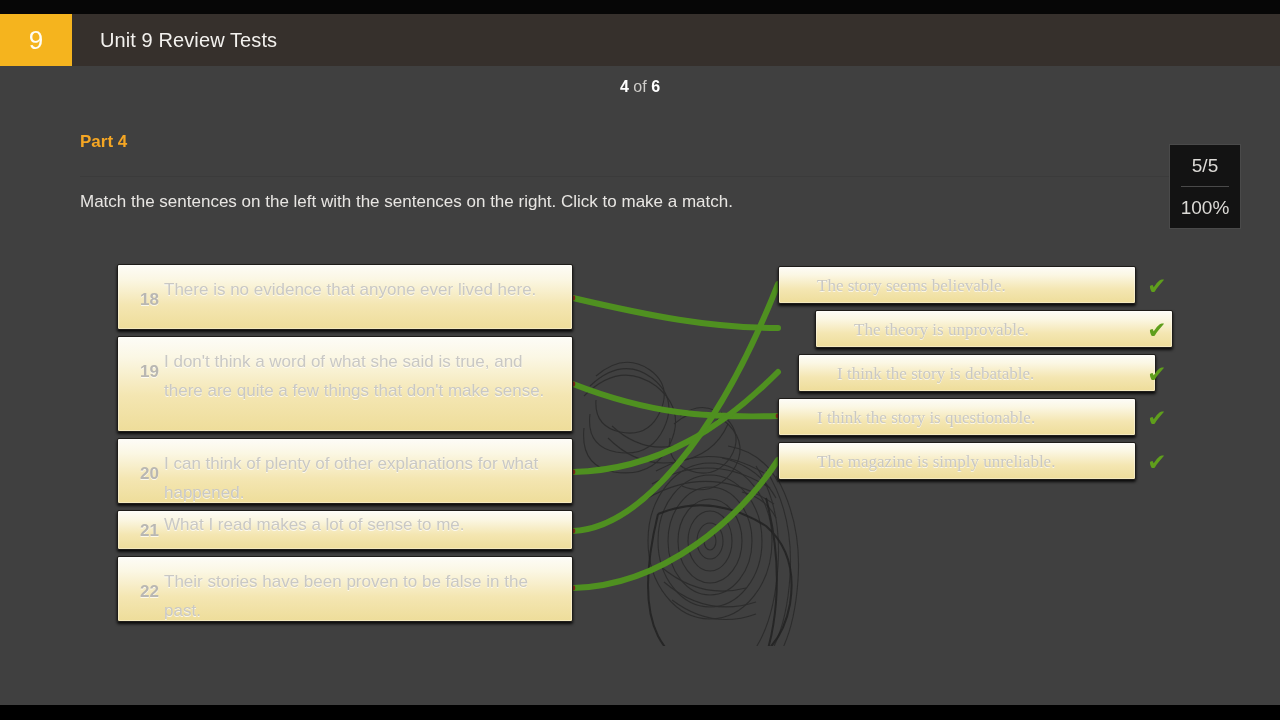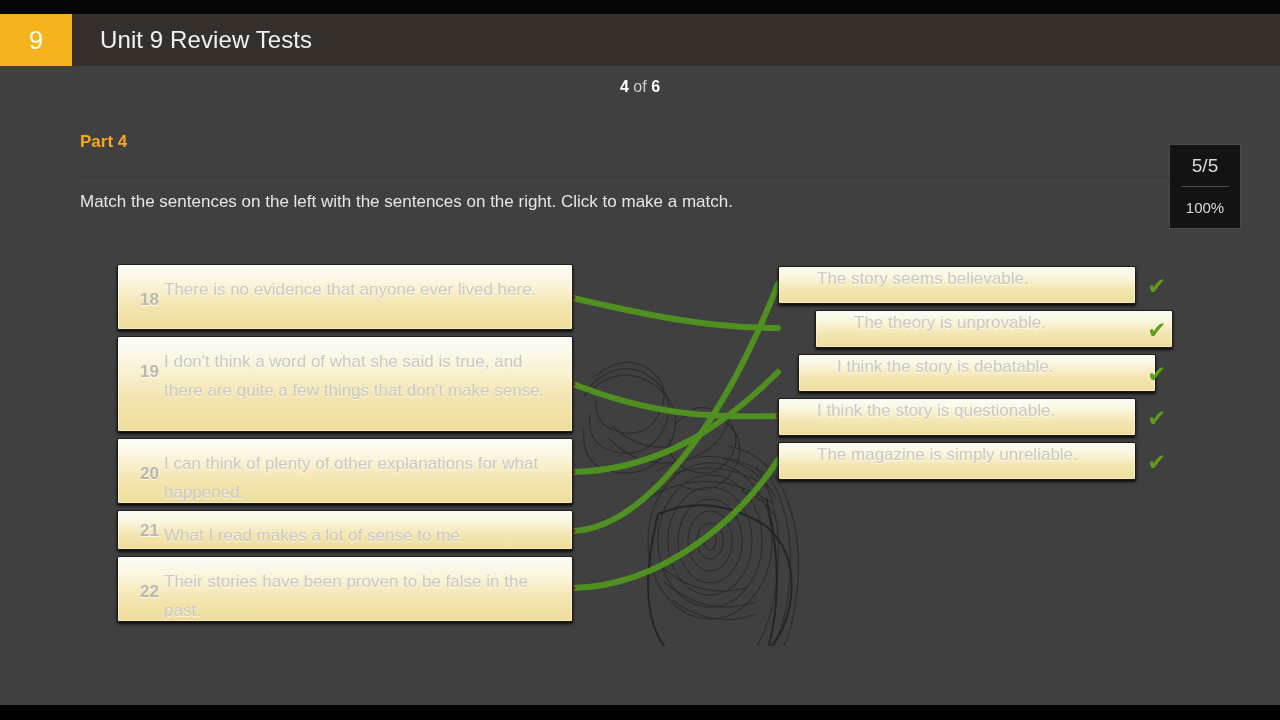--- a/index.html
+++ b/index.html
@@ -34,21 +34,21 @@
     background:#f5b41e;
     color:#fffdf4;
     font-size:26px;
     display:flex; align-items:center; justify-content:center;
     font-weight:400;
   }
   .header-title {
     position:absolute; left:100px; top:0;
     height:52px; line-height:52px;
     color:#f3f1ee;
-    font-size:24px;
+    font-size:20px;
     letter-spacing:0.1px;
   }
 
   
   .stage {
     position:absolute; left:0; top:66px;
     width:1280px; height:639px;
     background:#404040;
     padding-left:47px;
   }
@@ -90,21 +90,21 @@
   }
   .score-frac {
     flex:1; display:flex; align-items:center; justify-content:center;
     color:#dcdad6; font-size:19px;
   }
   .score-rule {
     width:48px; height:1px; background:#4a4a4a; margin:0 auto;
   }
   .score-pct {
     flex:1; display:flex; align-items:center; justify-content:center;
-    color:#dcdad6; font-size:15px;
+    color:#dcdad6; font-size:19px;
   }
 
   
   .smudge { position:absolute; left:560px; top:200px; width:260px; height:380px;
             pointer-events:none; opacity:0.95; }
 
   
   .lines { position:absolute; left:0; top:0; width:1280px; height:639px;
            pointer-events:none; }
 
@@ -113,32 +113,33 @@
     position:absolute;
     border:1px solid #1e1c19;
     border-radius:2px;
     background:linear-gradient(to bottom,#fdfcf7 0%,#fbf7e4 22%,#f4e6b2 62%,#eedd9a 100%);
     box-shadow:0 2px 3px rgba(0,0,0,0.85), inset 0 0 0 1px rgba(255,255,255,0.35);
     padding:10px 14px 10px 46px;
     color:#c9c8c4;
     font-size:17px;
     line-height:29px;
     text-shadow:0 1px 0 rgba(255,255,255,0.75);
-    display:flex; align-items:flex-start;
+    display:flex; align-items:flex-end;
   }
   .card .num {
     position:absolute; left:22px; top:50%;
     transform:translateY(-50%);
     font-weight:bold; color:#b9b7b2;
   }
   .card.multi .num { top:20px; transform:none; }
   .card.multi { align-items:flex-start; }
   .card-right {
     padding:10px 14px 10px 38px;
-    align-items:flex-end;
+    align-items:center;
+    font-family:Liberation Serif, serif;
   }
 
   
   .check {
     position:absolute;
     width:22px; height:22px;
     color:#5f9e1c;
     font-size:23px; line-height:22px;
     text-align:center;
     font-family:"DejaVu Sans", sans-serif;

